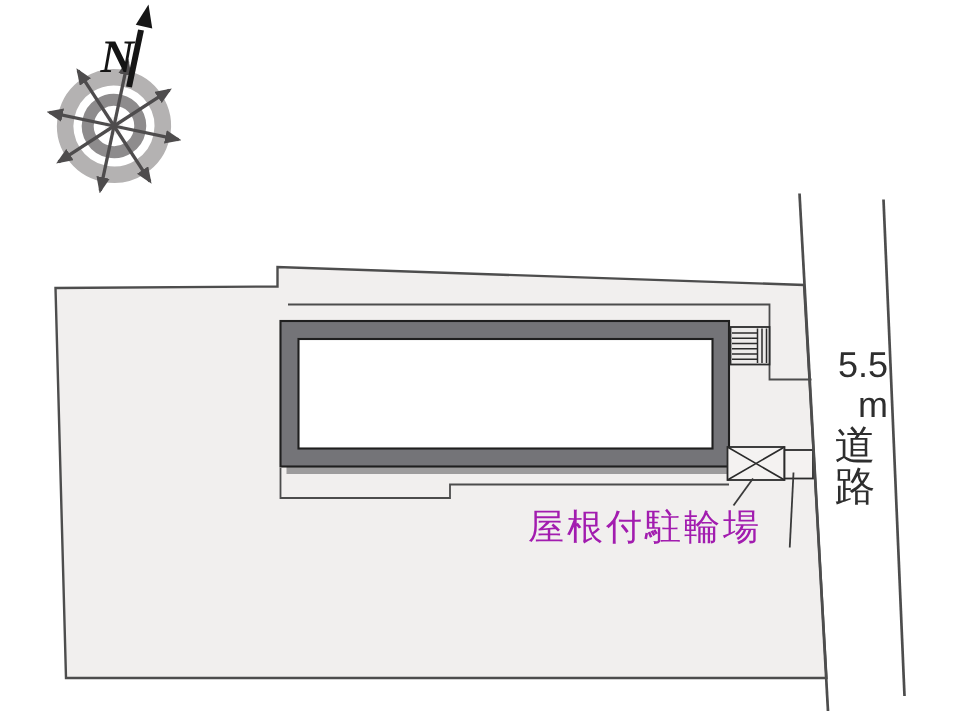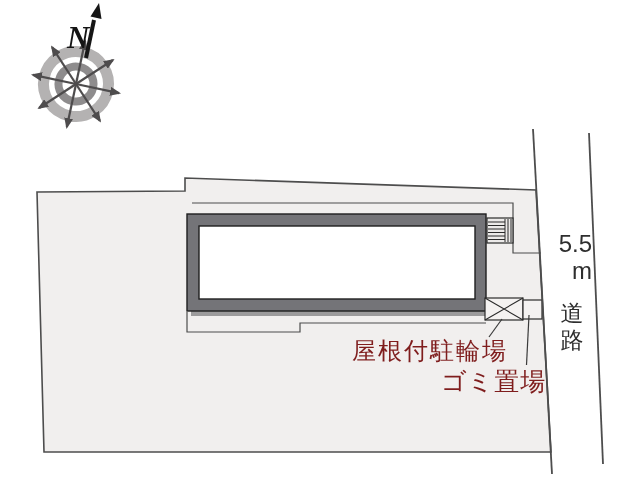--- a/index.html
+++ b/index.html
@@ -2,30 +2,30 @@
 <html><head>
 <meta charset="utf-8">
 <style>
   html,body{margin:0;padding:0;background:#ffffff;}
   #stage{
     position:relative;width:640px;height:480px;background:#ffffff;overflow:hidden;
     font-family:"Liberation Sans","DejaVu Sans",sans-serif;
   }
   #plan-svg{position:absolute;left:0;top:0;}
   .label{
-    position:absolute;color:#7f1d1d;white-space:nowrap;
+    position:absolute;color:#a21caf;white-space:nowrap;
     font-family:"Liberation Sans","DejaVu Sans",sans-serif;
   }
   #bike-label{left:352px;top:335px;font-size:24px;letter-spacing:2px;}
   #garbage-label{left:441px;top:365px;font-size:25px;letter-spacing:1px;}
   #road-label{
     left:548px;top:230px;width:44px;text-align:right;color:#2e2e2e;
     font-size:24px;line-height:27px;white-space:normal;
   }
-  #road-label .kanji{width:27px;margin:16px auto;word-break:break-all;font-size:23px;line-height:27px;}
+  #road-label .kanji{width:27px;margin:0 auto;word-break:break-all;font-size:27px;line-height:27px;}
   #north-text{
     position:absolute;left:67px;top:20px;font-family:"Liberation Serif","DejaVu Serif",serif;
     font-style:italic;font-weight:bold;font-size:31px;color:#141414;
   }
 </style>
 </head>
 <body>
 
 <div id="stage">
 
@@ -82,21 +82,20 @@
 
     <g>
       <line x1="86" y1="58" x2="94" y2="20" stroke="#161616" stroke-width="4"></line>
       <polygon points="99,3 101.5,19 90.5,16.5" fill="#161616"></polygon>
     </g>
   </svg>
 
   <div id="north-text">N</div>
 
   <div id="bike-label" class="label">屋根付駐輪場</div>
-  <div id="garbage-label" class="label">ゴミ置場</div>
 
   <div id="road-label" class="label">
     <div>5.5</div>
     <div>m</div>
     <div class="kanji">道路</div>
   </div>
 
 </div>
 
 </body></html>

